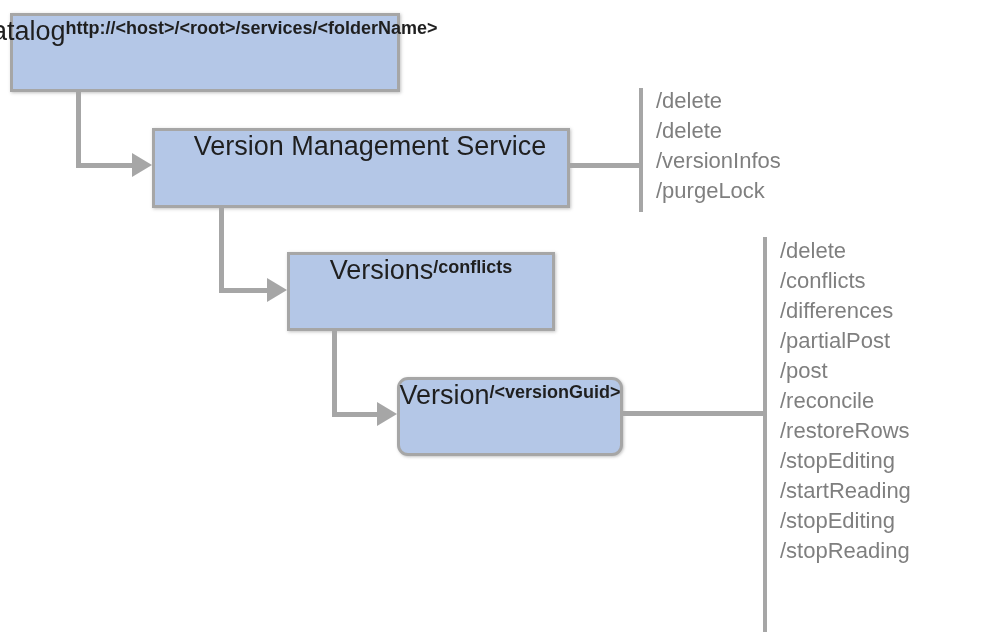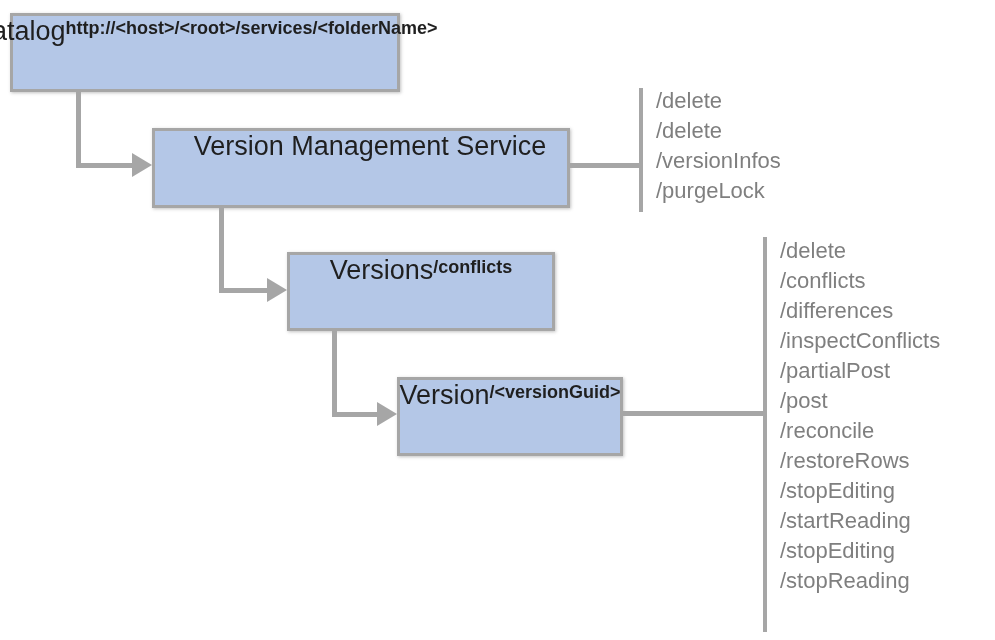--- a/index.html
+++ b/index.html
@@ -96,32 +96,31 @@
 
   <div class="node" style="left:287px;top:252px;width:268px;height:79px;">
     <div class="node-title">Versions</div>
     <div class="node-subtitle">/conflicts</div>
   </div>
 
   <div class="conn" style="left:332px;top:329px;width:5px;height:88px;"></div>
   <div class="conn" style="left:332px;top:412px;width:46px;height:5px;"></div>
   <div class="arrowhead" style="left:377px;top:402px;"></div>
 
-  <div class="node" style="left:397px;top:377px;width:226px;height:79px;">
+  <div class="node" style="left:397px;top:377px;width:226px;height:79px;border-radius:11px;">
     <div class="node-title">Version</div>
     <div class="node-subtitle">/&lt;versionGuid&gt;</div>
   </div>
 
   <div class="conn" style="left:621px;top:411px;width:144px;height:5px;"></div>
   <div class="list-rule" style="left:763px;top:237px;width:4px;height:395px;"></div>
   <div class="endpoint-list" style="left:780px;top:236px;">
       <div>/delete</div>
       <div>/conflicts</div>
       <div>/differences</div>
-      <div>/inspectConflicts</div>
       <div>/partialPost</div>
       <div>/post</div>
       <div>/reconcile</div>
       <div>/restoreRows</div>
       <div>/stopEditing</div>
       <div>/startReading</div>
       <div>/stopEditing</div>
       <div>/stopReading</div>
     </div>
 

